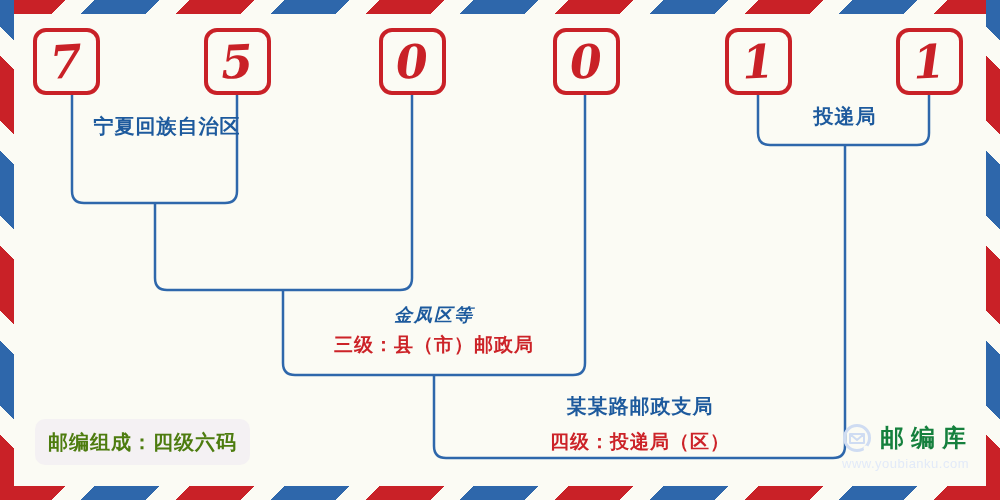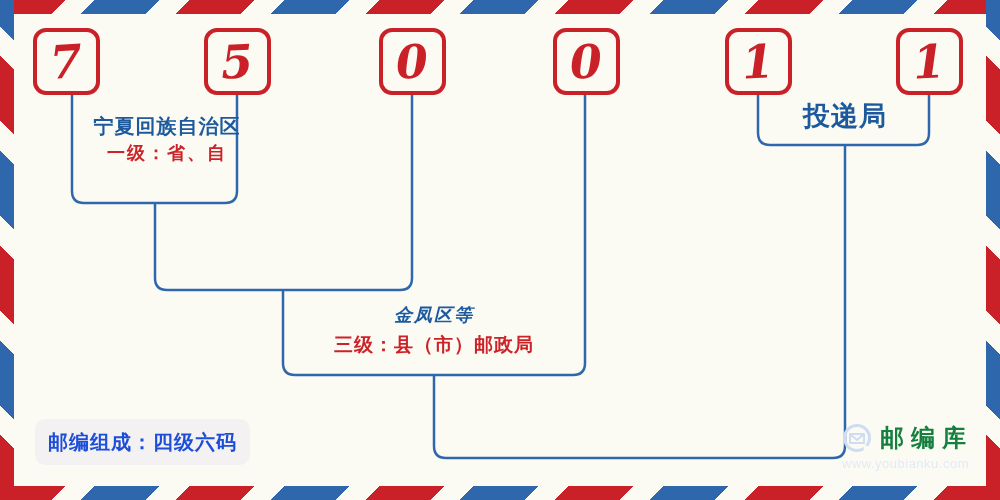--- a/index.html
+++ b/index.html
@@ -48,28 +48,28 @@
   .lv2{left:160px;top:224px;width:247px;}
   .lv2 .name{font-size:22px;line-height:30px;letter-spacing:2px;}
   .lv2 .desc{font-size:19px;line-height:28px;letter-spacing:2px;}
   .lv3{left:289px;top:300px;width:290px;}
   .lv3 .name{font-size:18px;line-height:30px;letter-spacing:2px;font-style:italic;}
   .lv3 .desc{font-size:19px;line-height:29px;letter-spacing:1px;}
   .lv4{left:465px;top:392px;width:350px;}
   .lv4 .name{font-size:20px;line-height:28px;letter-spacing:1px;}
   .lv4 .desc{font-size:19px;line-height:28px;margin-top:8px;letter-spacing:1px;}
   .lv5{left:775px;top:103px;width:140px;}
-  .lv5 .name{font-size:27px;line-height:26px;letter-spacing:1px;}
+  .lv5 .name{font-size:20px;line-height:26px;letter-spacing:1px;}
   
   .badge{
     position:absolute;left:35px;top:419px;width:215px;height:46px;
     background:#f4f1f3;border-radius:10px;display:flex;align-items:center;
     justify-content:center;z-index:2;
   }
-  .badge .badge-text{color:#1d4ed8;font-weight:700;font-size:20px;letter-spacing:1px;}
+  .badge .badge-text{color:#4d7c0f;font-weight:700;font-size:20px;letter-spacing:1px;}
   
   .watermark{position:absolute;right:18px;top:422px;width:140px;z-index:2;}
   .wm-row{display:flex;align-items:center;justify-content:flex-start;}
   .wm-name{color:#15803d;font-weight:700;font-size:24px;letter-spacing:7px;margin-left:8px;white-space:nowrap;}
   .wm-url{color:#e2eaf8;font-size:13px;margin-top:2px;letter-spacing:0.5px;white-space:nowrap;}
 </style>
 </head>
 <body>
 
 <div class="stage">
@@ -103,29 +103,32 @@
   </div>
   <div class="digit-box" style="left:725px">
     <span class="digit">1</span>
   </div>
   <div class="digit-box" style="left:896px">
     <span class="digit">1</span>
   </div>
 
   <div class="label lv1">
     <div class="name">宁夏回族自治区</div>
-    <div class="desc">一级：省、自</div>
   </div>
 
 
   <div class="label lv3">
     <div class="name">金凤区等</div>
     <div class="desc">三级：县（市）邮政局</div>
   </div>
 
+  <div class="label lv4">
+    <div class="name">某某路邮政支局</div>
+    <div class="desc">四级：投递局（区）</div>
+  </div>
 
   <div class="label lv5">
     <div class="name">投递局</div>
   </div>
 
   <div class="badge">
     <span class="badge-text">邮编组成：四级六码</span>
   </div>
 
   <div class="watermark">

